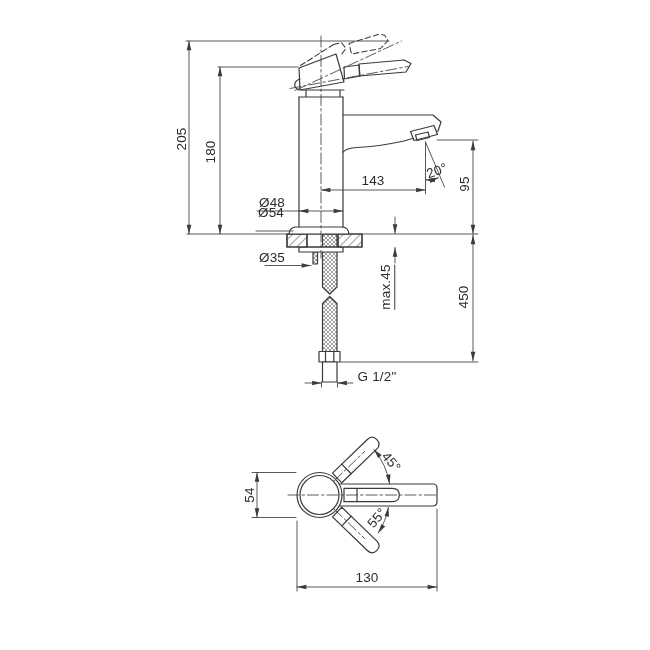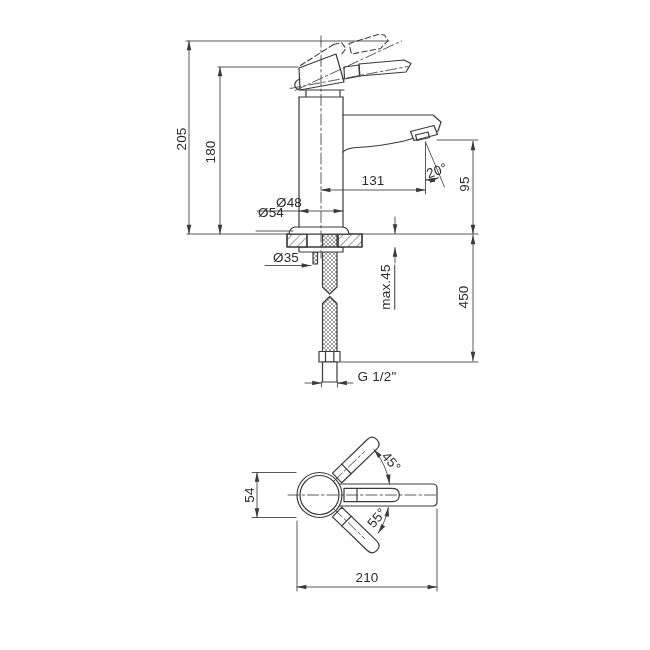--- a/index.html
+++ b/index.html
@@ -154,28 +154,28 @@
       <path d="M257,472.5 V517.5" marker-start="url(#arr)" marker-end="url(#arr)"></path>
       <path d="M297,521 V591"></path>
       <path d="M437,509 V591"></path>
       <path d="M297,587 H437" marker-start="url(#arr)" marker-end="url(#arr)"></path>
     </g>
   </g>
 </svg>
 
   <div class="lbl r90" style="left:182px;top:139px">205</div>
   <div class="lbl r90" style="left:211px;top:152px">180</div>
-  <div class="lbl" style="left:289px;top:203px">Ø48</div>
+  <div class="lbl" style="left:272px;top:203px">Ø48</div>
   <div class="lbl" style="left:271px;top:213px">Ø54</div>
-  <div class="lbl" style="left:286px;top:258px">Ø35</div>
-  <div class="lbl" style="left:373px;top:181px">131</div>
+  <div class="lbl" style="left:272px;top:258px">Ø35</div>
+  <div class="lbl" style="left:373px;top:181px">143</div>
   <div class="lbl rm20" style="left:437px;top:171px">20°</div>
   <div class="lbl r90" style="left:465px;top:184px">95</div>
   <div class="lbl r90" style="left:464px;top:297px">450</div>
   <div class="lbl r90 ul" style="left:387px;top:287px">max.45</div>
   <div class="lbl" style="left:377px;top:377px">G 1/2"</div>
 
   <div class="lbl r90" style="left:250px;top:495px">54</div>
-  <div class="lbl" style="left:367px;top:578px">210</div>
+  <div class="lbl" style="left:367px;top:578px">130</div>
   <div class="lbl rp50" style="left:391px;top:462px">45°</div>
   <div class="lbl rm50" style="left:377px;top:518px">55°</div>
 
 </div>
 
 </body></html>

